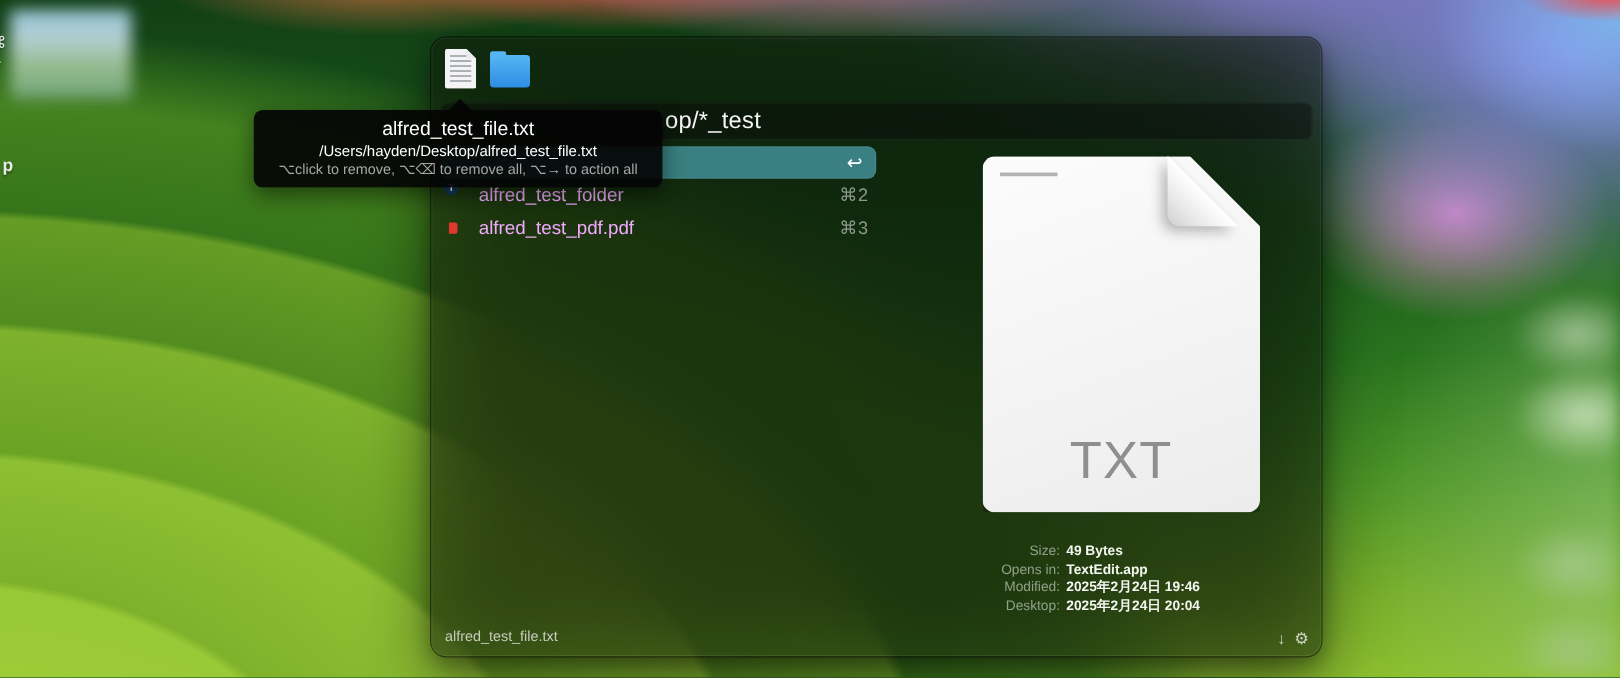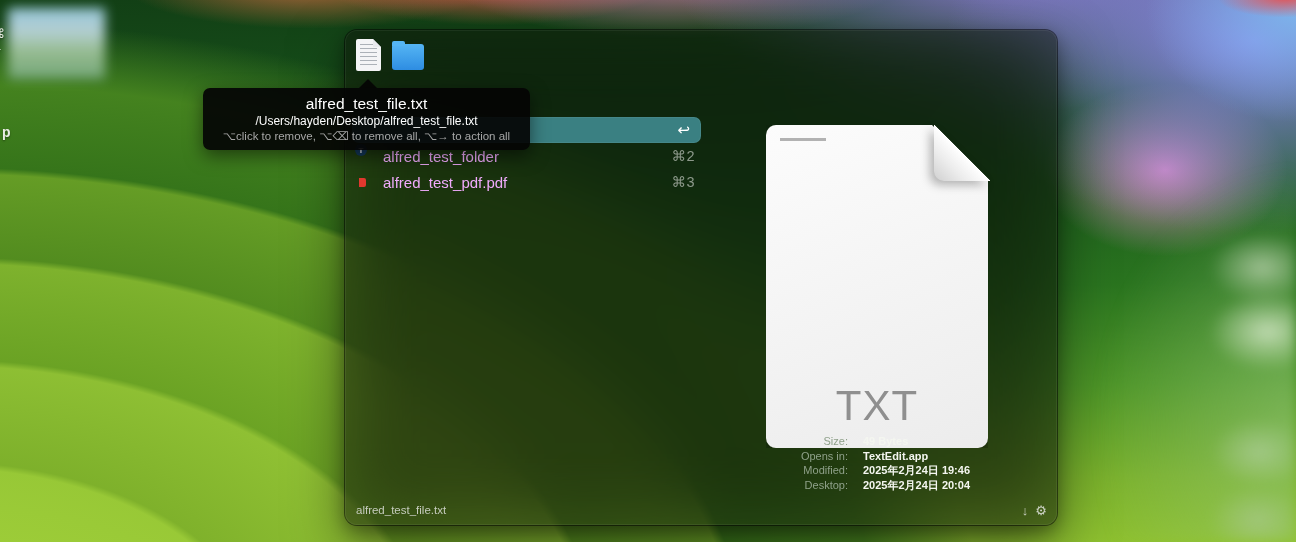--- a/index.html
+++ b/index.html
@@ -92,37 +92,37 @@
     background:#143a5e; border-radius:50%; color:#fff; font-size:8px; font-weight:bold;
     display:flex; align-items:center; justify-content:center; }
   .icon-pdf { position:relative; width:14px; height:18px; margin-left:2px;
     background:#fbfbfb; border-radius:1.5px;
     clip-path:polygon(0 0, 10px 0, 14px 4px, 14px 18px, 0 18px); }
   .icon-pdf .pdf-badge { position:absolute; left:-2px; top:5px; width:9px; height:9px;
     background:#e0382e; border-radius:2px; color:#fff; font-size:6px; font-weight:bold;
     display:flex; align-items:center; justify-content:center; }
 
   
-  #preview-doc { position:absolute; left:421px; top:95px; width:222px; height:323px;
+  #preview-doc { position:absolute; left:441px; top:95px; width:222px; height:285px;
     background:linear-gradient(160deg,#fcfcfc 0%,#f1f1f1 70%,#ececec 100%);
     border-radius:10px;
     clip-path:polygon(0 0, calc(100% - 56px) 0, 100% 56px, 100% 100%, 0 100%);
     box-shadow: 0 12px 30px rgba(0,0,0,0.45); padding-left: 24px; }
   #preview-fold { position:absolute; left:589px; top:95px; width:56px; height:56px;
     background:linear-gradient(to bottom left, rgba(0,0,0,0) 49%, #ffffff 50%, #ececec 72%, #cfcfcf 100%);
     border-radius:0 0 0 10px;
     filter:drop-shadow(-4px 4px 5px rgba(0,0,0,0.28)); }
   .doc-content-line { position:absolute; left:14px; top:13px; width:46px; height:3px;
     background:#b2b2b2; filter:blur(.4px); }
   .doc-type-label { position:absolute; left:0; right:0; bottom:18px; text-align:center;
     font-size:42px; font-weight:500; color:#8f8f8f; letter-spacing:1px; }
 
   
   #metadata { position:absolute; left:380px; top:404px; width:320px;
-    display:grid; grid-template-columns:123px auto; column-gap:15px;
+    display:grid; grid-template-columns:123px auto; column-gap:5px;
     font-size:11px; line-height:14.5px; }
   #metadata .mlabel { text-align:right; color:#8fa18a; }
   #metadata .mvalue { text-align:left; color:#f4f6f0; font-weight:bold; }
 
   
   #status-filename { position:absolute; left:11px; bottom:9px; font-size:11.5px; color:#c6ccbe; }
   #status-icons { position:absolute; right:10px; bottom:7px; display:flex; gap:7px;
     color:#ccd2c4; font-size:13px; }
   #status-icons span { cursor:default; }
 
@@ -151,20 +151,23 @@
 <span class="edge-frag" id="edge-label-p">p</span>
 
 <div id="alfred">
 
   <div class="buf-file">
     <div class="lines"></div>
     <div class="fold"></div>
   </div>
   <div class="buf-folder"></div>
 
+  <div id="search-bar">
+    <span id="search-text">op/*_test</span>
+  </div>
 
   <div id="results">
     <div class="row selected">
       <span class="return-glyph">↩</span>
     </div>
     <div class="row">
       <span class="ricon">
         <span class="icon-folder-badge"><span class="badge">T</span></span>
       </span>
       <span class="rlabel">alfred_test_folder</span>

